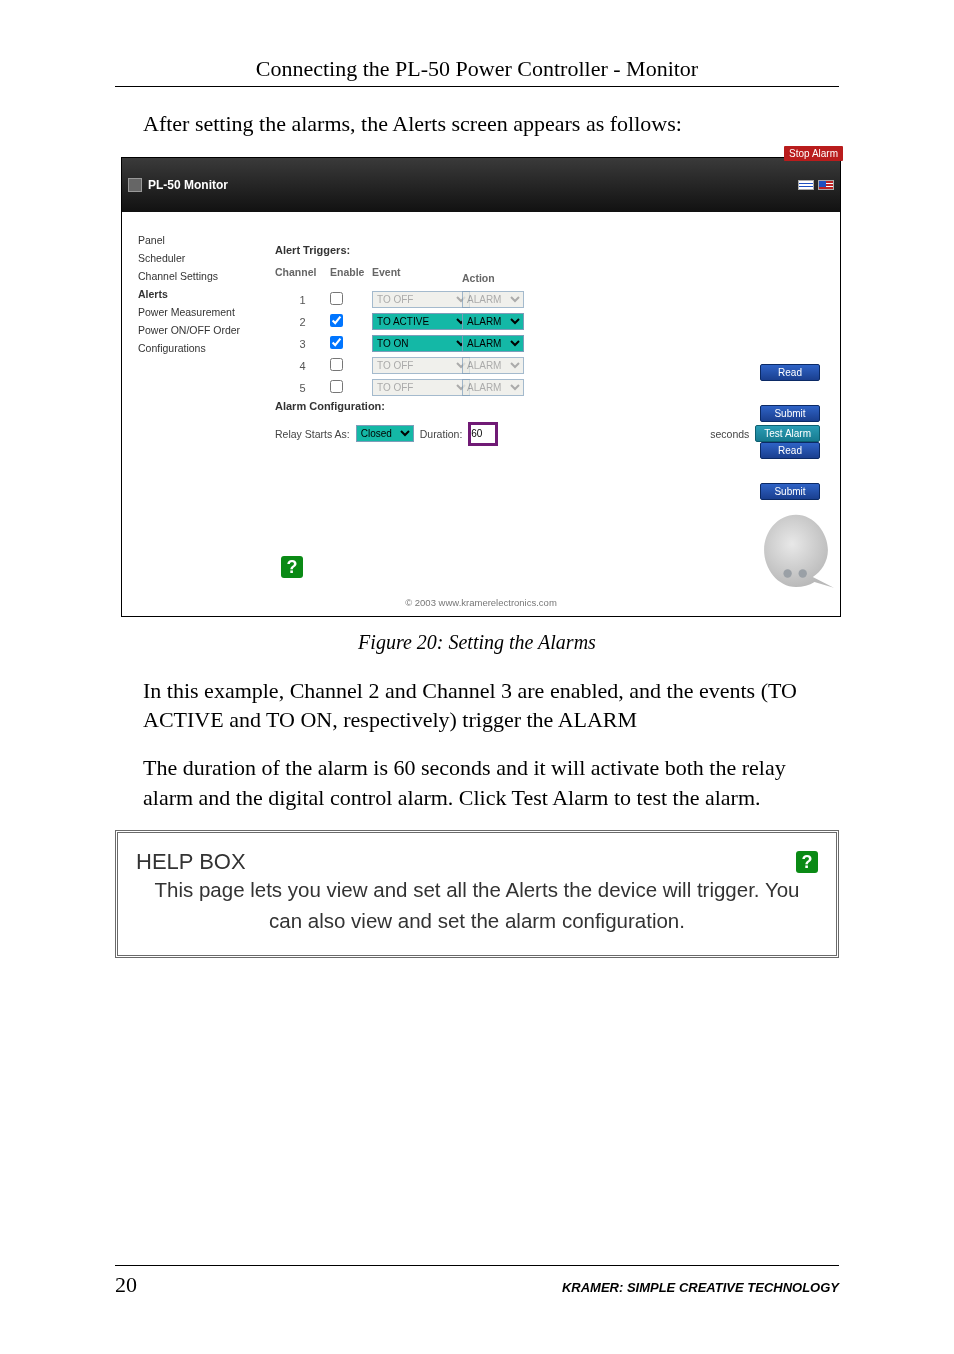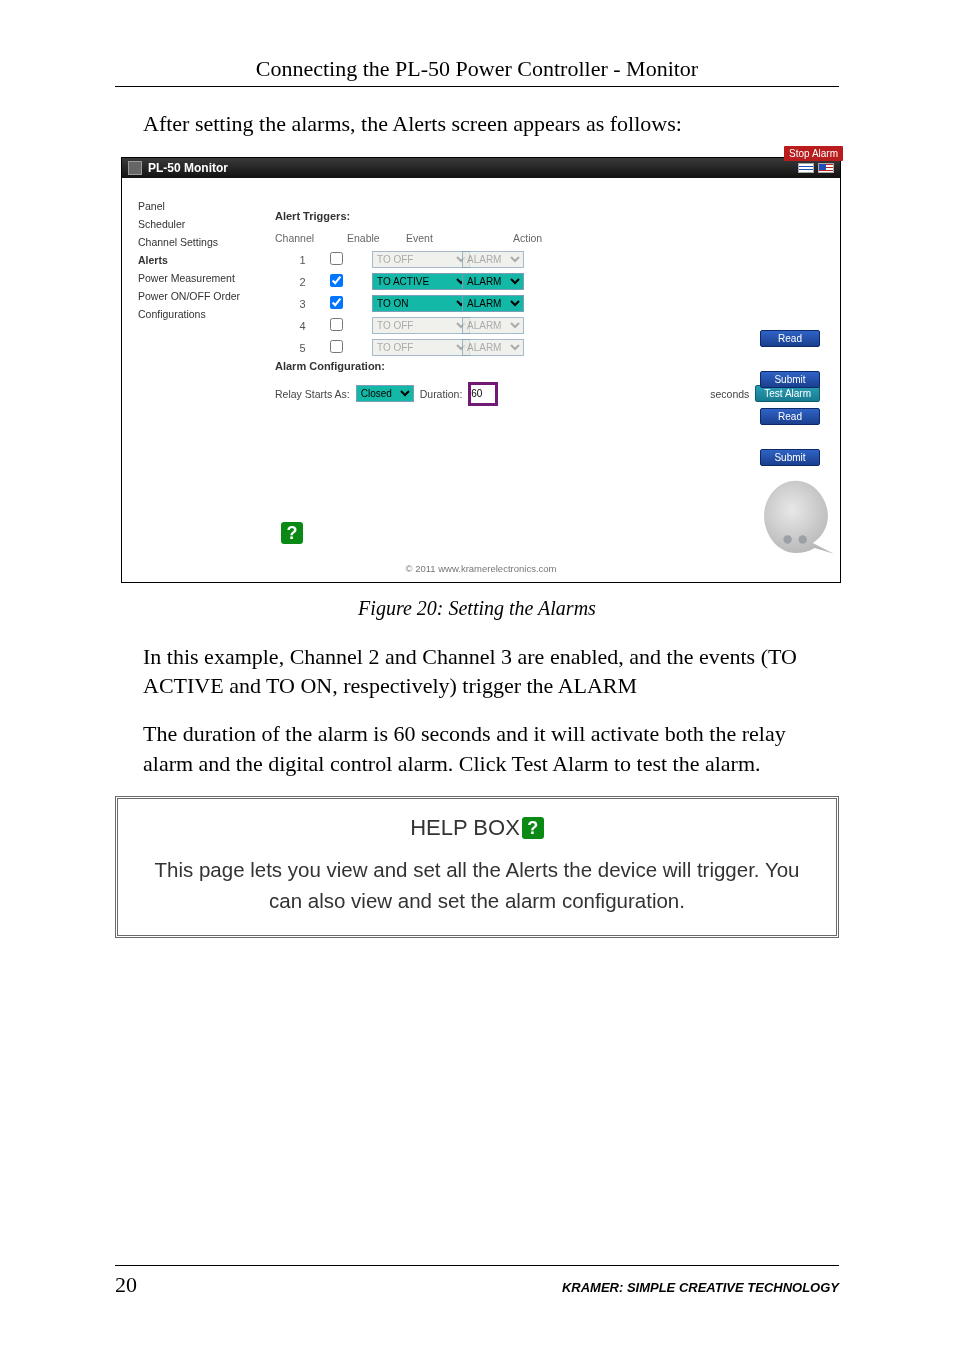--- a/index.html
+++ b/index.html
@@ -3,49 +3,49 @@
 <meta charset="utf-8">
 <style>
   * { box-sizing: border-box; margin: 0; padding: 0; }
   html, body { width: 954px; height: 1354px; font-family: "Times New Roman", serif; background: #fff; color: #000; }
   .page { padding: 56px 115px 40px 115px; position: relative; height: 100%; }
   .hdr-line { font-size: 22px; text-align: center; margin-bottom: 4px; }
   .rule { border: none; border-top: 1.5px solid #000; margin-bottom: 22px; }
   .body-text { font-size: 22px; line-height: 1.35; margin-bottom: 18px; padding-left: 28px; }
   .fig-caption { font-size: 20px; font-style: italic; text-align: center; margin: 14px 0 22px 0; }
   .helpbox { border: 3px double #6a6a6a; margin: 18px 0 0 0; padding: 10px 18px 18px; font-family: Arial, Helvetica, sans-serif; }
-  .helpbox-title { font-size: 22px; text-align: center; color: #333; margin: 6px 0 14px; display: flex; align-items: center; justify-content: center; gap: 2px; }
+  .helpbox-title { font-size: 22px; text-align: center; color: #333; margin: 6px 0 0; display: flex; align-items: center; justify-content: space-between; gap: 2px; }
   .helpbox-body { font-size: 20.5px; text-align: center; color: #333; line-height: 1.5; }
   .q-icon { display:inline-block; width:22px; height:22px; background:#0a8a15; color:#fff; font-weight:bold; font-family:Arial; font-size:18px; text-align:center; line-height:22px; border-radius:3px; }
   .footer { position:absolute; bottom:56px; left:115px; right:115px; border-top:1.5px solid #000; padding-top:6px; display:flex; justify-content:space-between; align-items:baseline; }
   .page-num { font-size:22px; }
   .footer-brand { font-family:Arial, Helvetica, sans-serif; font-size:13px; font-weight:bold; font-style:italic; }
 
   
   .shot-wrap { position: relative; margin-left: 6px; }
   .stop-alarm { position:absolute; top:-11px; right:-4px; background:#b91c1c; color:#fff; font:10px Arial; padding:2px 5px; border-radius:1px; z-index:5; }
   .app { width: 720px; border:1px solid #000; font-family: Arial, Helvetica, sans-serif; background:#fff; }
-  .titlebar { background: linear-gradient(#3a3a3a,#111); color:#fff; display:flex; align-items:center; gap:6px; padding:3px 6px; font-size:12px; font-weight:bold; }
+  .titlebar { background: linear-gradient(#3a3a3a,#111); color:#fff; display:flex; align-items:center; gap:6px; padding:20px 6px; font-size:12px; font-weight:bold; }
   .tb-icon { width:14px; height:14px; background:#666; border:1px solid #999; display:inline-block; }
   .tb-right { margin-left:auto; display:flex; gap:4px; }
   .flag { width:16px; height:10px; display:inline-block; }
   .flag-il { background: linear-gradient(#fff 30%, #1f4fbf 30% 40%, #fff 40% 60%, #1f4fbf 60% 70%, #fff 70%); border:0.5px solid #aaa; }
   .flag-us { background: repeating-linear-gradient(#b22 0 1.5px, #fff 1.5px 3px); border:0.5px solid #aaa; position:relative; }
   .flag-us::after { content:""; position:absolute; left:0; top:0; width:7px; height:6px; background:#1f4fbf; }
   .app-body { display:flex; min-height: 380px; }
   .sidebar { width:145px; padding:22px 8px 8px 16px; font-size:10.5px; color:#333; }
   .sidebar .nav-item { margin-bottom:6px; cursor:pointer; }
   .sidebar .nav-item.active { font-weight:bold; }
   .main { flex:1; padding:18px 20px 10px 8px; font-size:11px; color:#333; position:relative; }
   .section-title { font-weight:bold; font-size:11px; margin: 14px 0 10px 0; }
-  .trig-head { display:flex; gap:17px; font-weight:normal; color:#666; font-size:10.5px; margin-bottom:6px; }
+  .trig-head { display:flex; gap:0; font-weight:bold; color:#666; font-size:10.5px; margin-bottom:6px; }
   .col-ch { width:55px; }
   .col-en { width:42px; }
   .col-ev { width:90px; }
-  .col-ac { width:70px; }
+  .col-ac { width:70px;margin-top:6px; }
   .trig-row { display:flex; align-items:center; height:20px; margin-bottom:2px; }
   .cell-ch { width:55px; text-align:center; color:#555; }
   .cell-en { width:42px; text-align:left; }
   .chk { width:13px; height:13px; }
   .sel { font:10px Arial; height:17px; border:1px solid #7e9db9; background:#14b8a6; }
   .sel[disabled] { background:#ebebe4; color:#888; }
   .cell-ev { width:90px; }
   .cell-ev .sel { width:98px; }
   .cell-ac { width:70px; }
   .cell-ac .sel { width:62px; }
@@ -168,21 +168,21 @@
                 <stop offset="0%" stop-color="#e8e8e8"></stop>
                 <stop offset="100%" stop-color="#b9b9b9"></stop>
               </radialGradient>
             </defs>
             <path d="M50 8 C72 8 88 30 88 50 C88 64 80 76 70 82 L95 95 L72 88 C66 92 58 94 50 94 C28 94 12 72 12 50 C12 28 28 8 50 8 Z" fill="url(#g1)" stroke="#bbb" stroke-width="0"></path>
             <circle cx="40" cy="78" r="5" fill="#9aa0a6"></circle>
             <circle cx="58" cy="78" r="5" fill="#9aa0a6"></circle>
           </svg>
         </div>
       </div>
-      <div class="app-footer">© 2011 www.kramerelectronics.com</div>
+      <div class="app-footer">© 2003 www.kramerelectronics.com</div>
     </div>
   </div>
 
   <div class="fig-caption">Figure 20: Setting the Alarms</div>
 
   <div class="body-text">In this example, Channel 2 and Channel 3 are enabled, and the events (TO ACTIVE and TO ON, respectively) trigger the ALARM</div>
   <div class="body-text">The duration of the alarm is 60 seconds and it will activate both the relay alarm and the digital control alarm. Click Test Alarm to test the alarm.</div>
 
   <div class="helpbox">
     <div class="helpbox-title">

